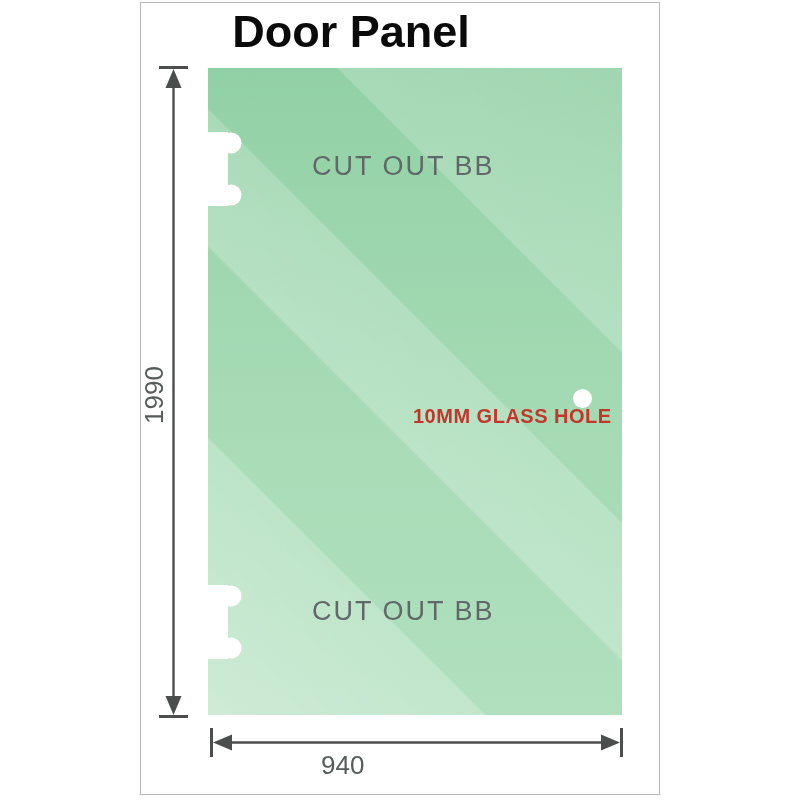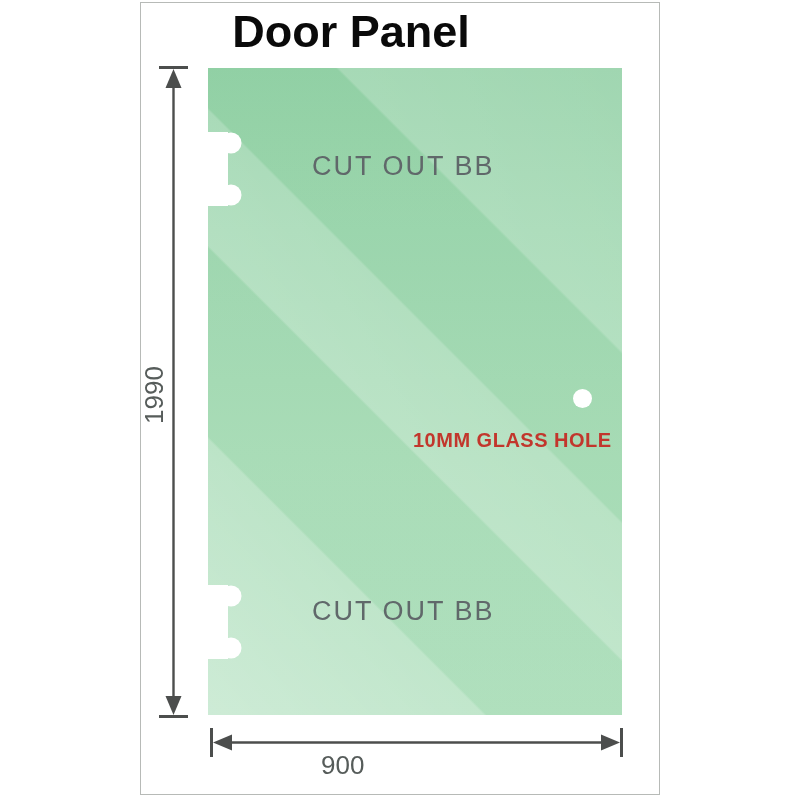--- a/index.html
+++ b/index.html
@@ -77,21 +77,21 @@
     left: 573px;
     top: 389px;
     width: 19px;
     height: 19px;
     border-radius: 50%;
     background: #ffffff;
   }
   .hole-label {
     position: absolute;
     left: 413px;
-    top: 429px;
+    top: 405px;
     font-size: 20px;
     font-weight: 700;
     letter-spacing: 0.5px;
     color: #c2362c;
     white-space: nowrap;
   }
   .dim-label {
     position: absolute;
     font-size: 26px;
     color: #565c5a;
@@ -153,13 +153,13 @@
   <g stroke="#4c4e4d" fill="#4c4e4d">
     <line x1="211.5" y1="728" x2="211.5" y2="757" stroke-width="3"></line>
     <line x1="621.5" y1="728" x2="621.5" y2="757" stroke-width="3"></line>
     <line x1="224" y1="742.5" x2="609" y2="742.5" stroke-width="2.4"></line>
     <polygon points="213,742.5 232,734.5 232,750.5" stroke="none"></polygon>
     <polygon points="620,742.5 601,734.5 601,750.5" stroke="none"></polygon>
   </g>
 </svg>
 
 <div class="dim-label height">1990</div>
-<div class="dim-label width">900</div>
+<div class="dim-label width">940</div>
 
 </body></html>

